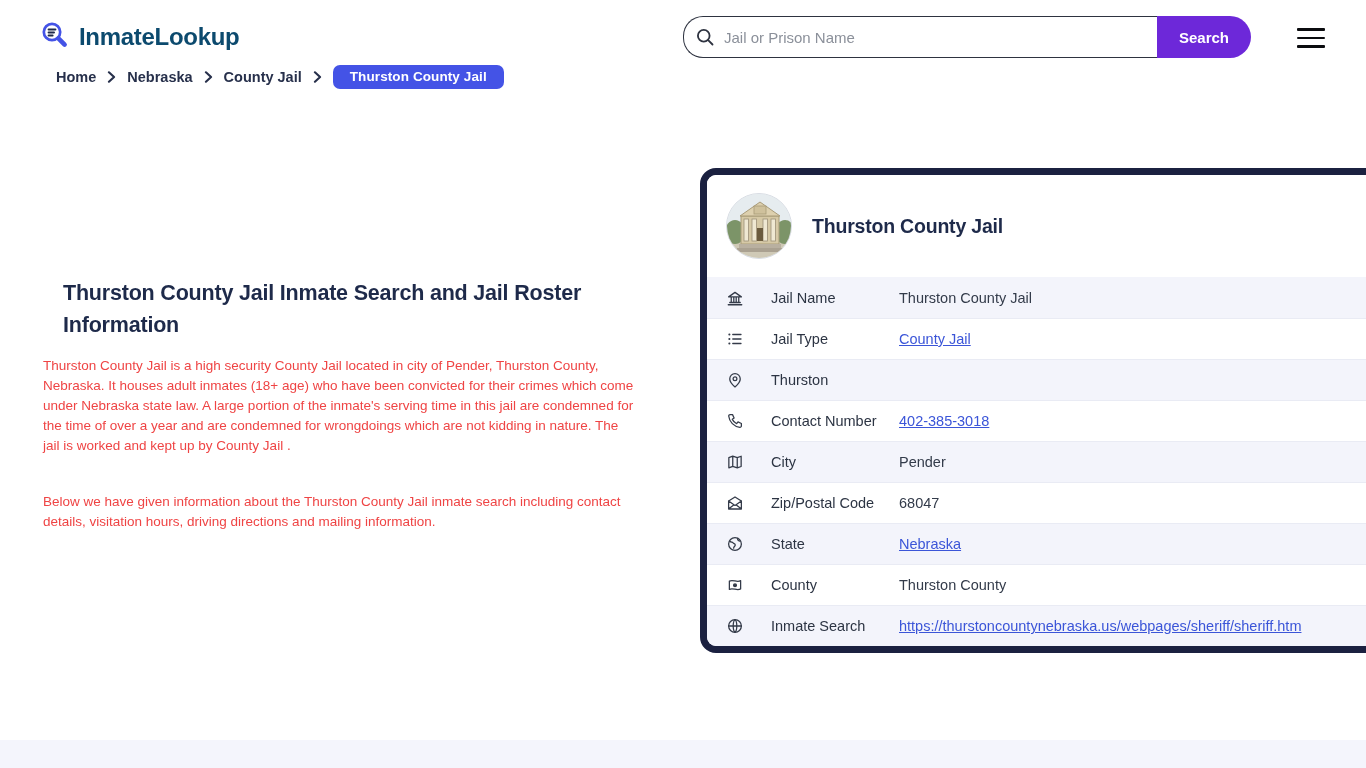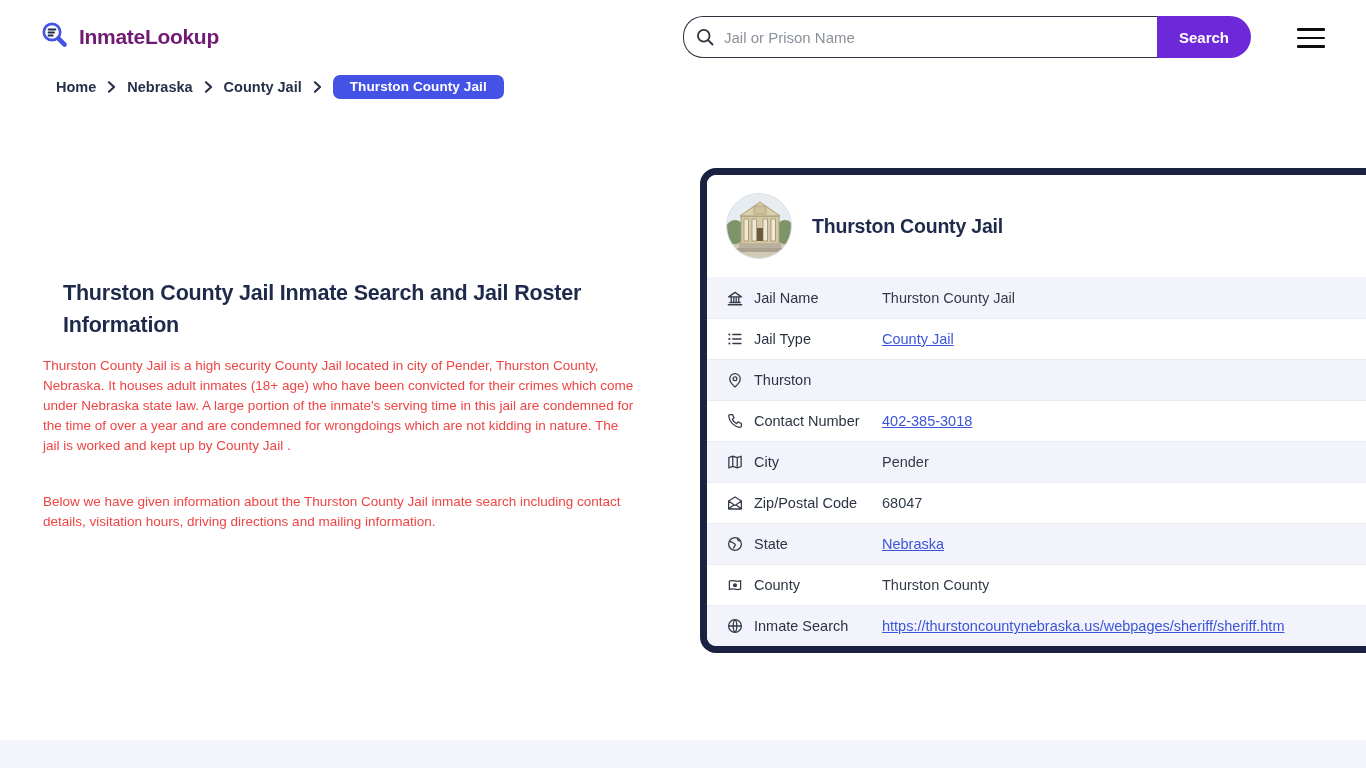--- a/index.html
+++ b/index.html
@@ -2,41 +2,41 @@
 <html><head>
 <meta charset="utf-8">
 <style>
   * { margin:0; padding:0; box-sizing:border-box; }
   html,body { width:1366px; height:768px; overflow:hidden; background:#fff; }
   body { font-family:"Liberation Sans","DejaVu Sans",sans-serif; color:#1f2a4a; }
   .page { position:relative; width:1366px; height:768px; background:#ffffff; overflow:hidden; }
 
   
   .brand { position:absolute; left:40px; top:20px; display:flex; align-items:center; gap:9px; cursor:pointer; }
-  .brand-text { font-size:21px; font-weight:600; color:#701a75; letter-spacing:-0.3px; }
+  .brand-text { font-size:24px; font-weight:600; color:#0c4a6e; letter-spacing:-0.3px; }
 
   .searchbar { position:absolute; left:683px; top:16px; display:flex; align-items:center; height:42px; }
   .search-field { position:relative; width:474px; height:42px; }
   .search-field input {
     width:100%; height:100%; border:1.6px solid #2e3340; border-right:none;
     border-radius:20px 0 0 20px; padding:0 12px 0 40px; font-size:15px;
     font-family:"Liberation Sans","DejaVu Sans",sans-serif; color:#2e3340; outline:none; background:#fff;
   }
   .search-field input::placeholder { color:#8b909a; }
   .search-glass { position:absolute; left:12px; top:11px; width:20px; height:20px; }
   .search-btn {
     width:94px; height:42px; border:none; background:#6d28d9; color:#fff;
     font-size:15px; font-weight:700; border-radius:0 21px 21px 0; cursor:pointer;
     font-family:"Liberation Sans","DejaVu Sans",sans-serif;
   }
   .hamburger { position:absolute; left:1297px; top:28px; width:28px; height:20px; display:flex; flex-direction:column; justify-content:space-between; cursor:pointer; }
   .hamburger span { display:block; height:2.6px; background:#0b0c0f; border-radius:1px; }
 
   
-  .breadcrumb { position:absolute; left:56px; top:75px; display:flex; align-items:center; gap:11px; }
+  .breadcrumb { position:absolute; left:56px; top:65px; display:flex; align-items:center; gap:11px; }
   .crumb { font-size:14.5px; font-weight:600; color:#27304b; cursor:pointer; }
   .crumb-chev { display:flex; align-items:center; }
   .crumb-badge {
     background:#4453e6; color:#fff; font-size:13.5px; font-weight:700;
     padding:4px 17px 5px; border-radius:7px; letter-spacing:0.1px;
   }
 
   
   .article-heading {
     position:absolute; left:43px; top:277px; width:585px;
@@ -56,21 +56,21 @@
     width:66px; height:66px; border-radius:50%; overflow:hidden; flex:0 0 66px;
     border:1px solid #d9dde4; background:#e7edf0;
   }
   .jail-card-title { margin-left:20px; font-size:19.5px; font-weight:700; color:#1e2a4a; letter-spacing:-0.2px; }
 
   .jail-rows { width:100%; }
   .jail-row { display:flex; align-items:center; height:41px; padding-left:19px; background:#fff; }
   .jail-row.alt { background:#f3f4fb; }
   .jail-row + .jail-row { border-top:1px solid #e9ebf4; }
   .row-icon { width:18px; height:18px; flex:0 0 18px; display:flex; align-items:center; }
-  .row-label { margin-left:10px; width:128px; flex:0 0 128px; font-size:14.5px; color:#2c3443; }
+  .row-label { margin-left:27px; width:128px; flex:0 0 128px; font-size:14.5px; color:#2c3443; }
   .row-value { font-size:14.5px; color:#333b4a; white-space:nowrap; }
   .row-value a, a.row-value { color:#3b55d8; text-decoration:underline; cursor:pointer; white-space:nowrap; font-size:14.5px; }
 
   
   .footer-band { position:absolute; left:0; top:740px; width:1366px; height:28px; background:#f4f5fc; }
 </style>
 </head>
 <body>
 
 <div class="page">

